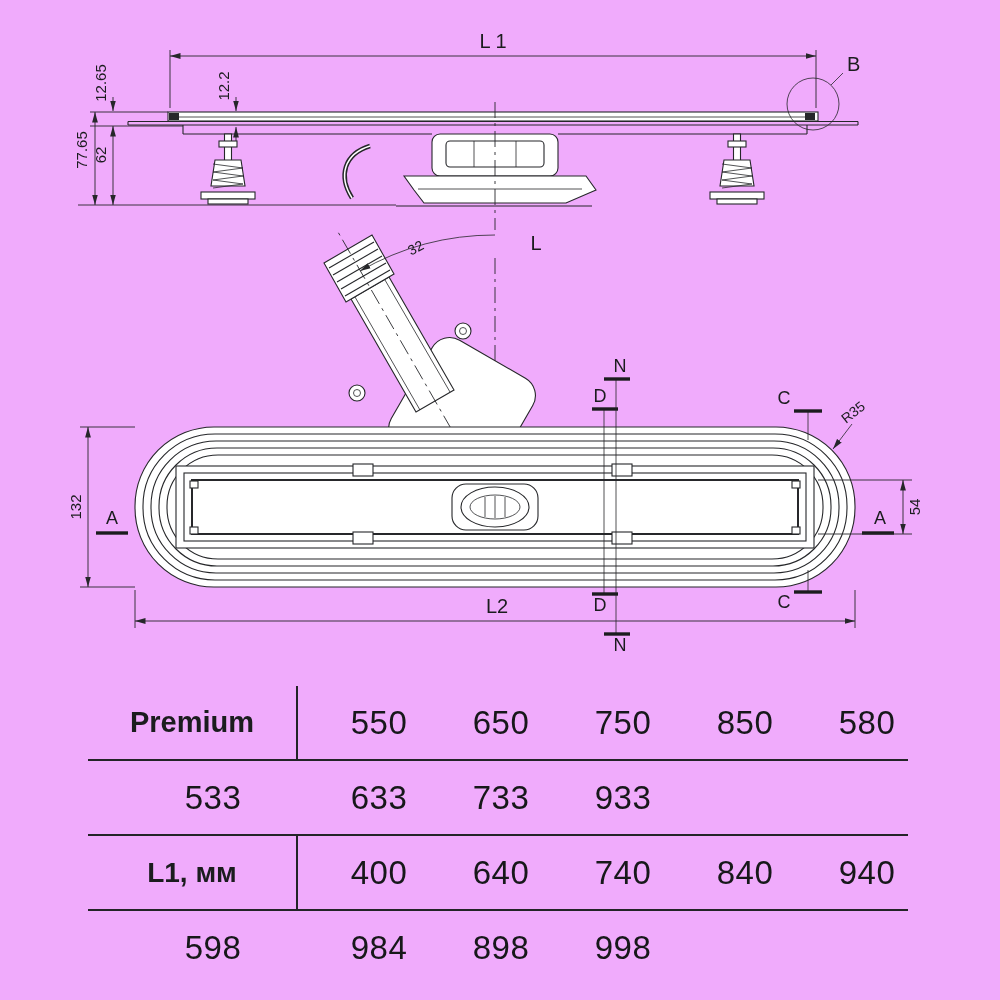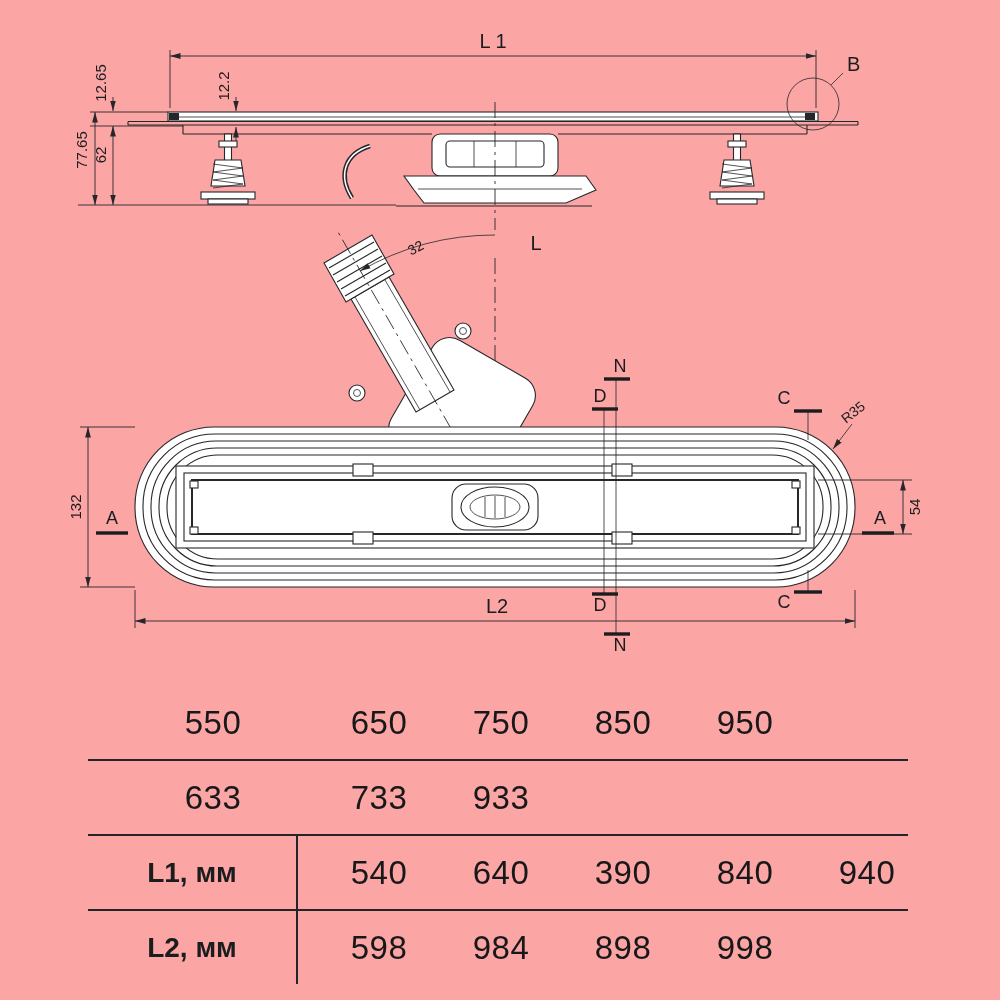--- a/index.html
+++ b/index.html
@@ -1,16 +1,16 @@
 <!DOCTYPE html>
 <html><head>
 <meta charset="utf-8">
 <style>
   html,body{margin:0;padding:0;background:#ffffff;}
-  .canvas{position:relative;width:1000px;height:1000px;background:#fca5a5;overflow:hidden;
+  .canvas{position:relative;width:1000px;height:1000px;background:#f0abfc;overflow:hidden;
           font-family:"Liberation Sans",sans-serif;color:#1b1c1e;}
   svg{position:absolute;top:0;left:0;}
   svg text{font-family:"Liberation Sans",sans-serif;fill:#1b1c1e;}
   .t-dim{font-size:15px;}
   .t-big{font-size:20px;}
   .t-sec{font-size:18px;}
   .t-sm{font-size:14px;}
   .ln{stroke:#26272a;stroke-width:1.1;fill:none;}
   .lnw{stroke:#26272a;stroke-width:1.1;fill:#ffffff;}
   .thin{stroke:#26272a;stroke-width:0.8;fill:none;}
@@ -217,41 +217,42 @@
       <line class="dimln" x1="135" y1="590" x2="135" y2="628"></line>
       <line class="dimln" x1="855" y1="590" x2="855" y2="628"></line>
       <line class="dimln" x1="135" y1="621" x2="855" y2="621" marker-start="url(#arr)" marker-end="url(#arr)"></line>
       <text class="t-big" x="497" y="613" text-anchor="middle">L2</text>
     </g>
   </g>
 </svg>
 
 <div class="spec-table">
   <div class="spec-row">
+    <div class="cell lbl">Premium</div>
     <div class="cell val">550</div>
     <div class="cell val">650</div>
     <div class="cell val">750</div>
     <div class="cell val">850</div>
-    <div class="cell val">950</div>
-  </div>
-  <div class="spec-row">
+    <div class="cell val">580</div>
+  </div>
+  <div class="spec-row">
+    <div class="cell val">533</div>
     <div class="cell val">633</div>
     <div class="cell val">733</div>
     <div class="cell val">933</div>
   </div>
   <div class="spec-row">
     <div class="cell lbl">L1, мм</div>
-    <div class="cell val">540</div>
+    <div class="cell val">400</div>
     <div class="cell val">640</div>
-    <div class="cell val">390</div>
+    <div class="cell val">740</div>
     <div class="cell val">840</div>
     <div class="cell val">940</div>
   </div>
   <div class="spec-row">
-    <div class="cell lbl">L2, мм</div>
     <div class="cell val">598</div>
     <div class="cell val">984</div>
     <div class="cell val">898</div>
     <div class="cell val">998</div>
   </div>
 </div>
 
 </div>
 
 </body></html>

